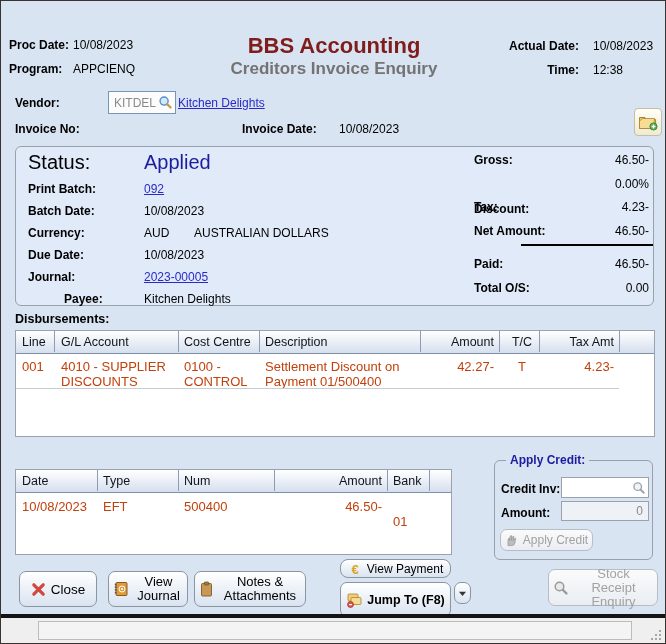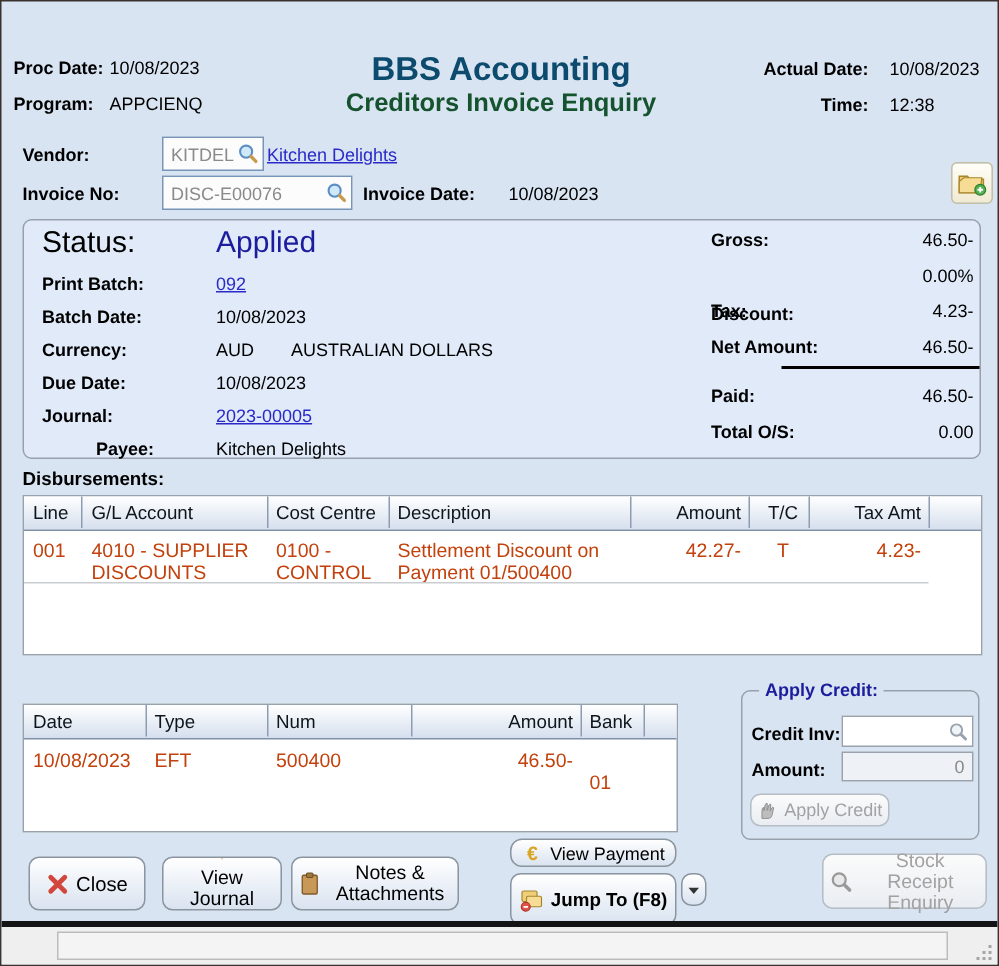--- a/index.html
+++ b/index.html
@@ -11,22 +11,22 @@
   .abs{position:absolute;}
   .titlebar{position:absolute;left:0;top:0;width:100%;height:30px;background:#ffffff;border-bottom:1px solid #b2b2b2;box-sizing:border-box;}
   .title-text{position:absolute;left:30px;top:8px;font-size:12px;color:#000;white-space:nowrap;}
   .winctl{position:absolute;top:0;height:29px;width:45px;display:flex;align-items:center;justify-content:center;cursor:pointer;}
   .lbl{font-weight:bold;font-size:12px;color:#000;white-space:nowrap;}
   .val{font-size:12px;color:#000;white-space:nowrap;}
   .big{font-size:20px;font-weight:normal;}
   .navy{color:#1c1c9e;}
   .link{font-size:12px;color:#2a2ac8;text-decoration:underline;cursor:pointer;white-space:nowrap;}
   .plain-link{font-size:12.5px;color:#3434bb;cursor:pointer;white-space:nowrap;text-decoration:none;}
-  .app-title{font-size:22px;font-weight:bold;color:#0c4a6e;text-align:center;white-space:nowrap;}
-  .screen-title{font-size:17px;font-weight:bold;color:#14532d;text-align:center;white-space:nowrap;}
+  .app-title{font-size:22px;font-weight:bold;color:#7f1d1d;text-align:center;white-space:nowrap;}
+  .screen-title{font-size:17px;font-weight:bold;color:#737373;text-align:center;white-space:nowrap;}
   .panel{background:#e0eaf8;border:1px solid #98a1ab;border-radius:6px;box-sizing:border-box;}
   .rvalue{text-align:right;}
   .tbl{background:#ffffff;border:1px solid #9aa3ad;box-sizing:border-box;}
   .thead{position:absolute;left:0;top:0;right:0;height:22px;background:linear-gradient(#ffffff,#d5dfee);border-bottom:1px solid #7f8fa6;}
   .cdiv{position:absolute;top:0;width:1px;height:21px;background:#8d9cb0;}
   .hcell{position:absolute;top:4px;font-size:12.5px;color:#10151c;white-space:nowrap;}
   .cell{position:absolute;font-size:13px;color:#c2410c;line-height:15px;}
   .rowsep{position:absolute;height:1px;background:#c9cdd2;}
   .input-wrap{position:absolute;background:#fcfcfc;border:1px solid #7795b8;display:flex;align-items:center;box-sizing:border-box;}
   .input-wrap input{flex:1;min-width:0;border:none;outline:none;background:transparent;font-size:12px;color:#8a8a8a;padding:0 2px 0 5px;font-family:inherit;}
@@ -69,29 +69,20 @@
     <span class="mag">
       <svg width="15" height="15" viewBox="0 0 16 16">
           <circle cx="6.5" cy="6.5" r="4.3" fill="#cfe9fa" stroke="#5b8ec4" stroke-width="1.5"></circle>
           <line x1="10" y1="10" x2="13.4" y2="13.4" stroke="#c79b4e" stroke-width="2.4" stroke-linecap="round"></line>
         </svg>
     </span>
   </div>
   <span class="abs link" style="left:177px;top:95px;">Kitchen Delights</span>
 
   <span class="abs lbl" style="left:14px;top:121px;">Invoice No:</span>
-  <div class="input-wrap" style="left:107px;top:116px;width:127px;height:23px;">
-    <input type="text" readonly="" value="DISC-E00076" style="">
-    <span class="mag">
-      <svg width="15" height="15" viewBox="0 0 16 16">
-          <circle cx="6.5" cy="6.5" r="4.3" fill="#cfe9fa" stroke="#5b8ec4" stroke-width="1.5"></circle>
-          <line x1="10" y1="10" x2="13.4" y2="13.4" stroke="#c79b4e" stroke-width="2.4" stroke-linecap="round"></line>
-        </svg>
-    </span>
-  </div>
   <span class="abs lbl" style="left:241px;top:121px;">Invoice Date:</span>
   <span class="abs val" style="left:338px;top:121px;">10/08/2023</span>
 
   <div class="btn" style="left:633px;top:107px;width:28px;height:28px;border-radius:4px;background:linear-gradient(#fffef8,#f1ead2);border-color:#c2bfa4;">
     <svg width="20" height="18" viewBox="0 0 20 18">
       <path d="M1.5 4.5 h5.5 l1.6 2 h9 v9 h-16.1 z" fill="#f0ce79" stroke="#a8862a" stroke-width="1"></path>
       <path d="M1.5 8 l3 -2.5 h12 l-1 10 h-14 z" fill="#f6dc94" stroke="#a8862a" stroke-width="0.8"></path>
       <circle cx="15.5" cy="13.5" r="3.6" fill="#53b04e" stroke="#2e7d32" stroke-width="0.8"></circle>
       <path d="M15.5 11.6 v3.8 M13.6 13.5 h3.8" stroke="#fff" stroke-width="1.3"></path>
     </svg>
@@ -214,21 +205,21 @@
     <span>Apply Credit</span>
   </div>
 
   <div class="btn" style="left:18px;top:570px;width:78px;height:36px;font-size:13.5px;">
     <svg width="15" height="15" viewBox="0 0 16 16">
         <path d="M3 3 L13 13 M13 3 L3 13" stroke="#d2473d" stroke-width="3.4" stroke-linecap="round"></path>
       </svg>
     <span>Close</span>
   </div>
 
-  <div class="btn" style="left:107px;top:570px;width:80px;height:36px;flex-direction:column;">
+  <div class="btn" style="left:107px;top:570px;width:80px;height:36px;">
     <svg width="16" height="16" viewBox="0 0 16 16">
       <rect x="3" y="1.5" width="11" height="13" rx="1" fill="#e09a38" stroke="#7a4f16" stroke-width="0.9"></rect>
       <circle cx="2.6" cy="3.5" r="0.9" fill="#555"></circle>
         <circle cx="2.6" cy="6.2" r="0.9" fill="#555"></circle>
       <circle cx="2.6" cy="8.9" r="0.9" fill="#555"></circle>
         <circle cx="2.6" cy="11.6" r="0.9" fill="#555"></circle>
       <circle cx="9" cy="8" r="3" fill="none" stroke="#fff" stroke-width="1"></circle>
       <circle cx="9" cy="8" r="1.1" fill="#fff"></circle>
     </svg>
     <span class="two-line" style="width:50px;">View Journal</span>

